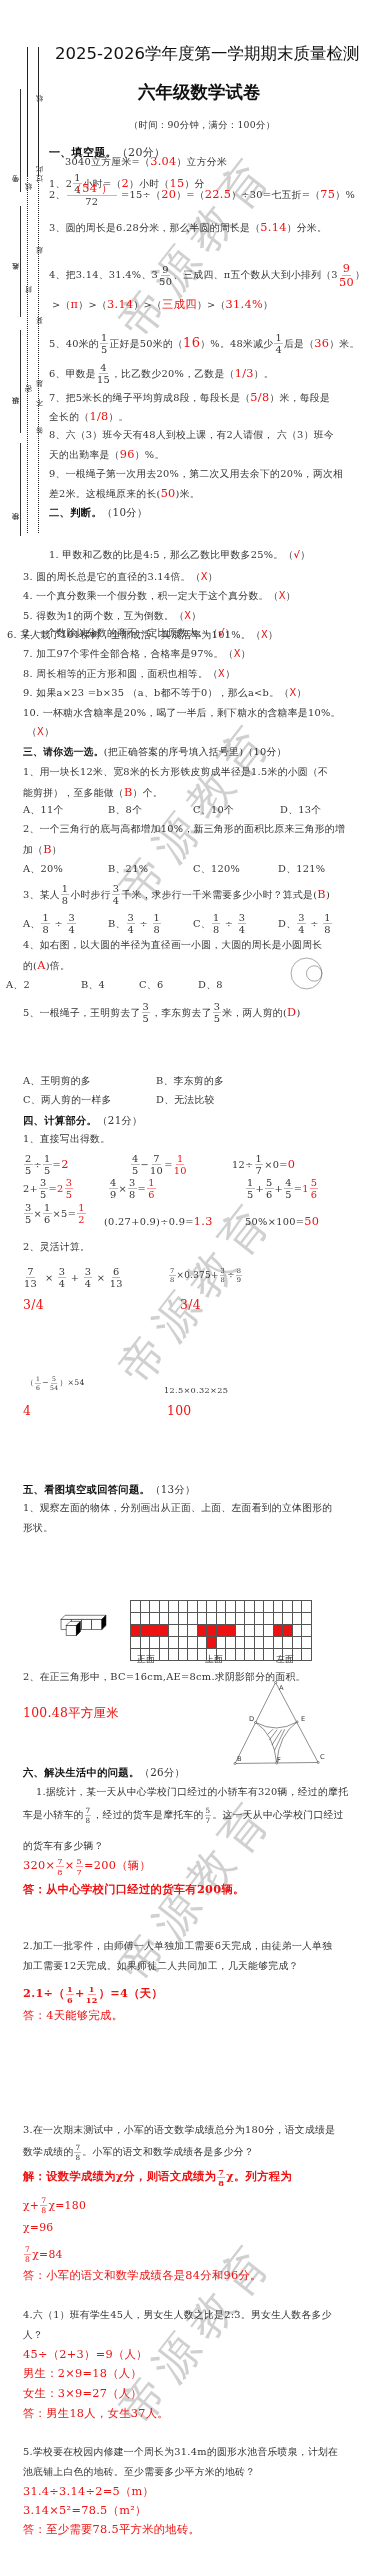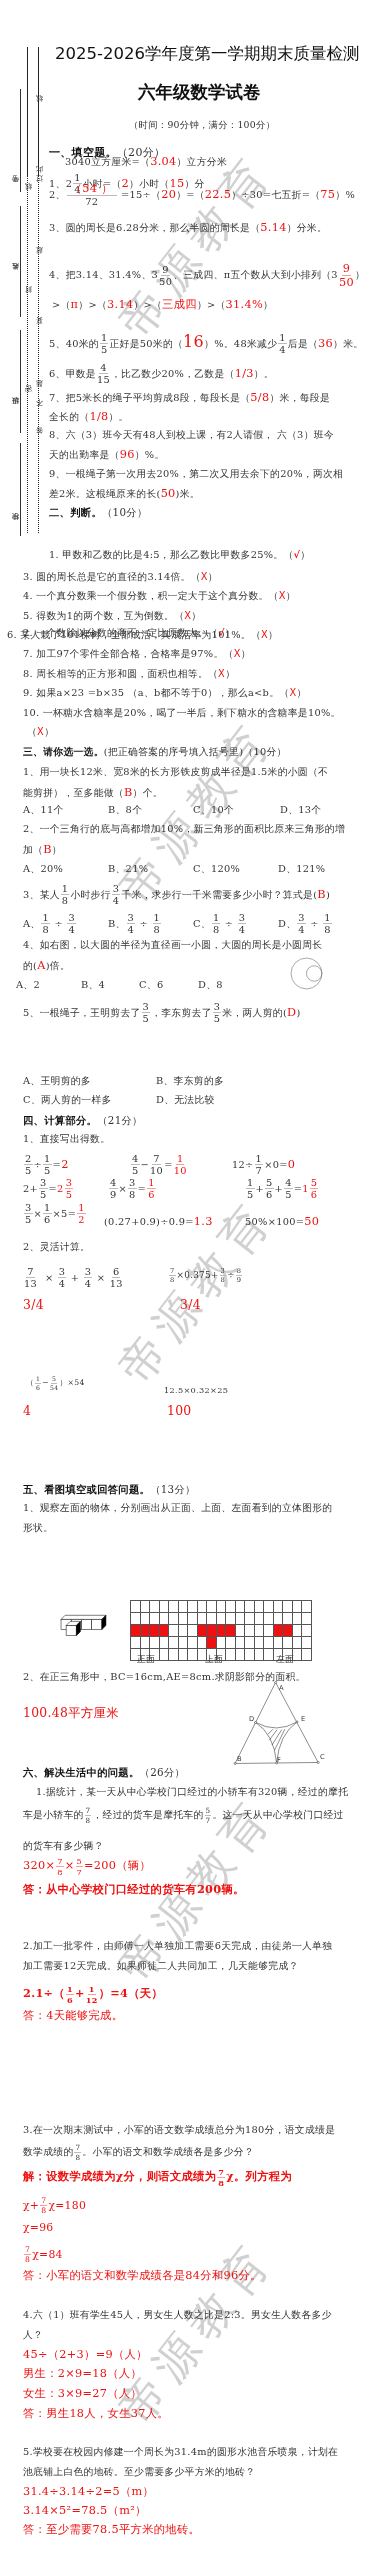--- a/index.html
+++ b/index.html
@@ -138,21 +138,21 @@
     </span><span>）</span>
 </div>
 <div class="t" style="left:52px;top:299px;">
   <span>&gt;（</span><span class="red" style="font-size:11.3px">π</span><span>）&gt;（</span><span class="red" style="font-size:11.3px">3.14</span><span>）&gt;（</span><span class="red" style="font-size:11.3px">三成四</span><span>）&gt;（</span><span class="red" style="font-size:11.3px">31.4%</span><span>）</span>
 </div>
 
 <div class="t" style="left:49px;top:333px;">
   <span>5、40米的</span><span class="frac">
       <span>1</span>
       <span>5</span>
-    </span><span>正好是50米的（</span><span class="red" style="font-size:16px">16</span><span>）%。48米减少</span><span class="frac">
+    </span><span>正好是50米的（</span><span class="red" style="font-size:13px">16</span><span>）%。48米减少</span><span class="frac">
       <span>1</span>
       <span>4</span>
     </span><span>后是（</span><span class="red" style="font-size:11.3px">36</span><span>）米。</span>
 </div>
 
 <div class="t" style="left:49px;top:363px;">
   <span>6、甲数是</span><span class="frac">
       <span>4</span>
       <span>15</span>
     </span><span>，比乙数少20%，乙数是（</span><span class="red" style="font-size:11.3px">1/3</span><span>）。</span>
@@ -278,21 +278,21 @@
 
 <div class="t" style="left:23px;top:940px;">4、如右图，以大圆的半径为直径画一小圆，大圆的周长是小圆周长</div>
 <div class="t" style="left:23px;top:960px;">
   <span>的(</span><span class="red" style="font-size:11.3px">A</span><span>)倍。</span>
 </div>
 <svg class="abs" style="left:289px;top:956px;" width="36" height="36" viewBox="0 0 70 70">
   <circle cx="34" cy="34" r="30" fill="none" stroke="#555" stroke-width="1"></circle>
   <circle cx="49" cy="34" r="15" fill="none" stroke="#555" stroke-width="1"></circle>
 </svg>
 <div>
-  <div class="t" style="left:16px;top:980px;">A、2</div>
+  <div class="t" style="left:6px;top:980px;">A、2</div>
   <div class="t" style="left:81px;top:980px;">B、4</div>
   <div class="t" style="left:139px;top:980px;">C、6</div>
   <div class="t" style="left:198px;top:980px;">D、8</div>
 </div>
 
 <div class="t" style="left:23px;top:1002px;">
   <span>5、一根绳子，王明剪去了</span><span class="frac">
       <span>3</span>
       <span>5</span>
     </span><span>，李东剪去了</span><span class="frac">

